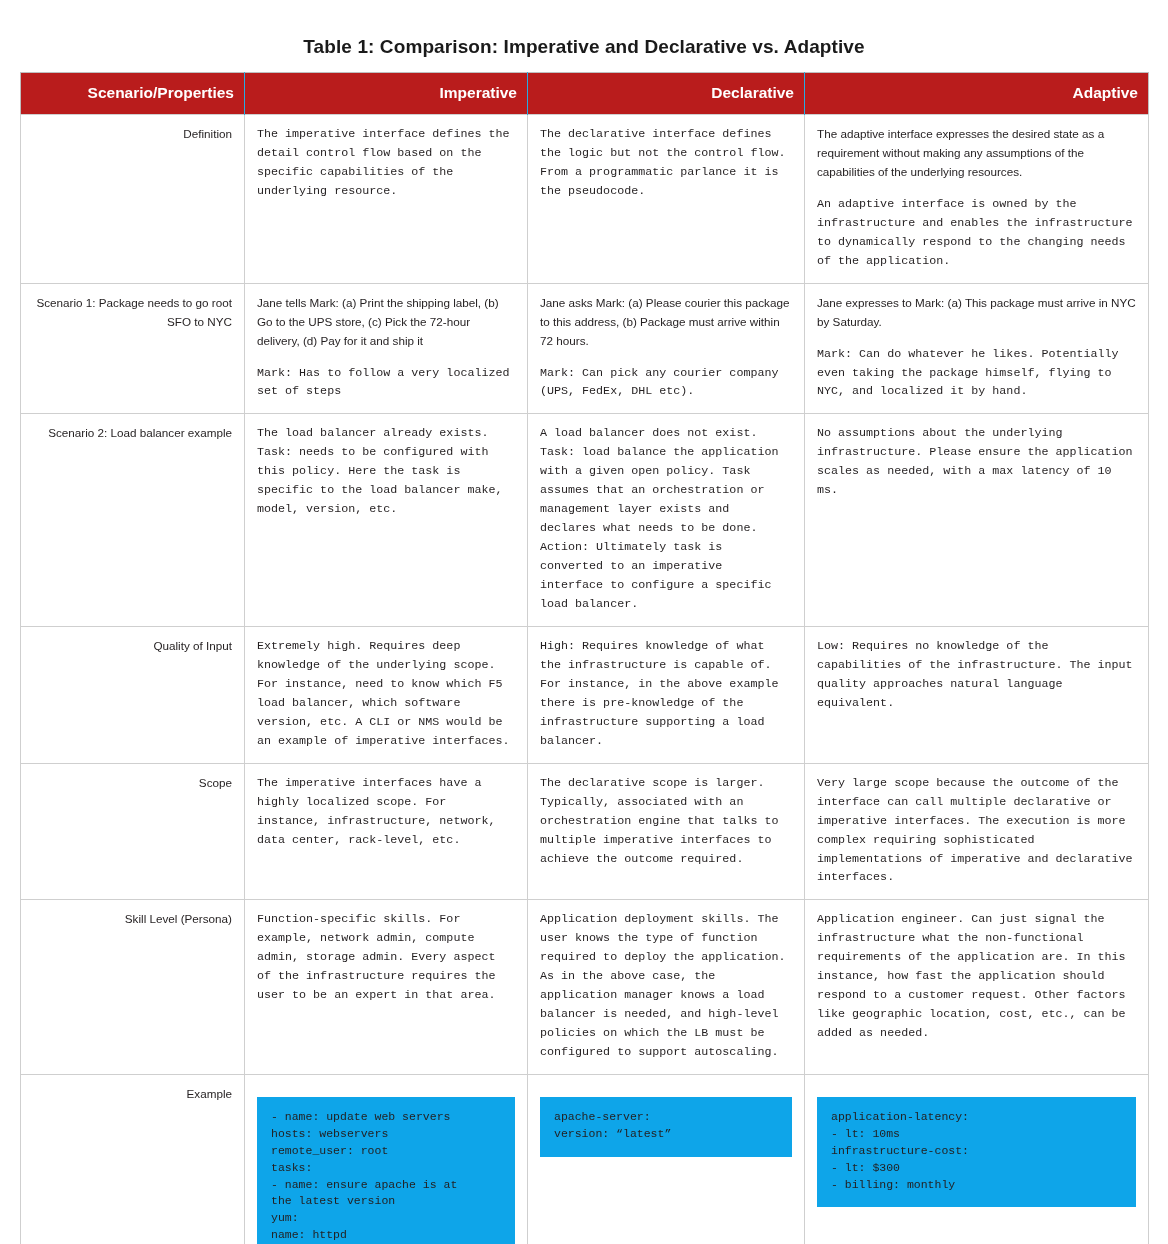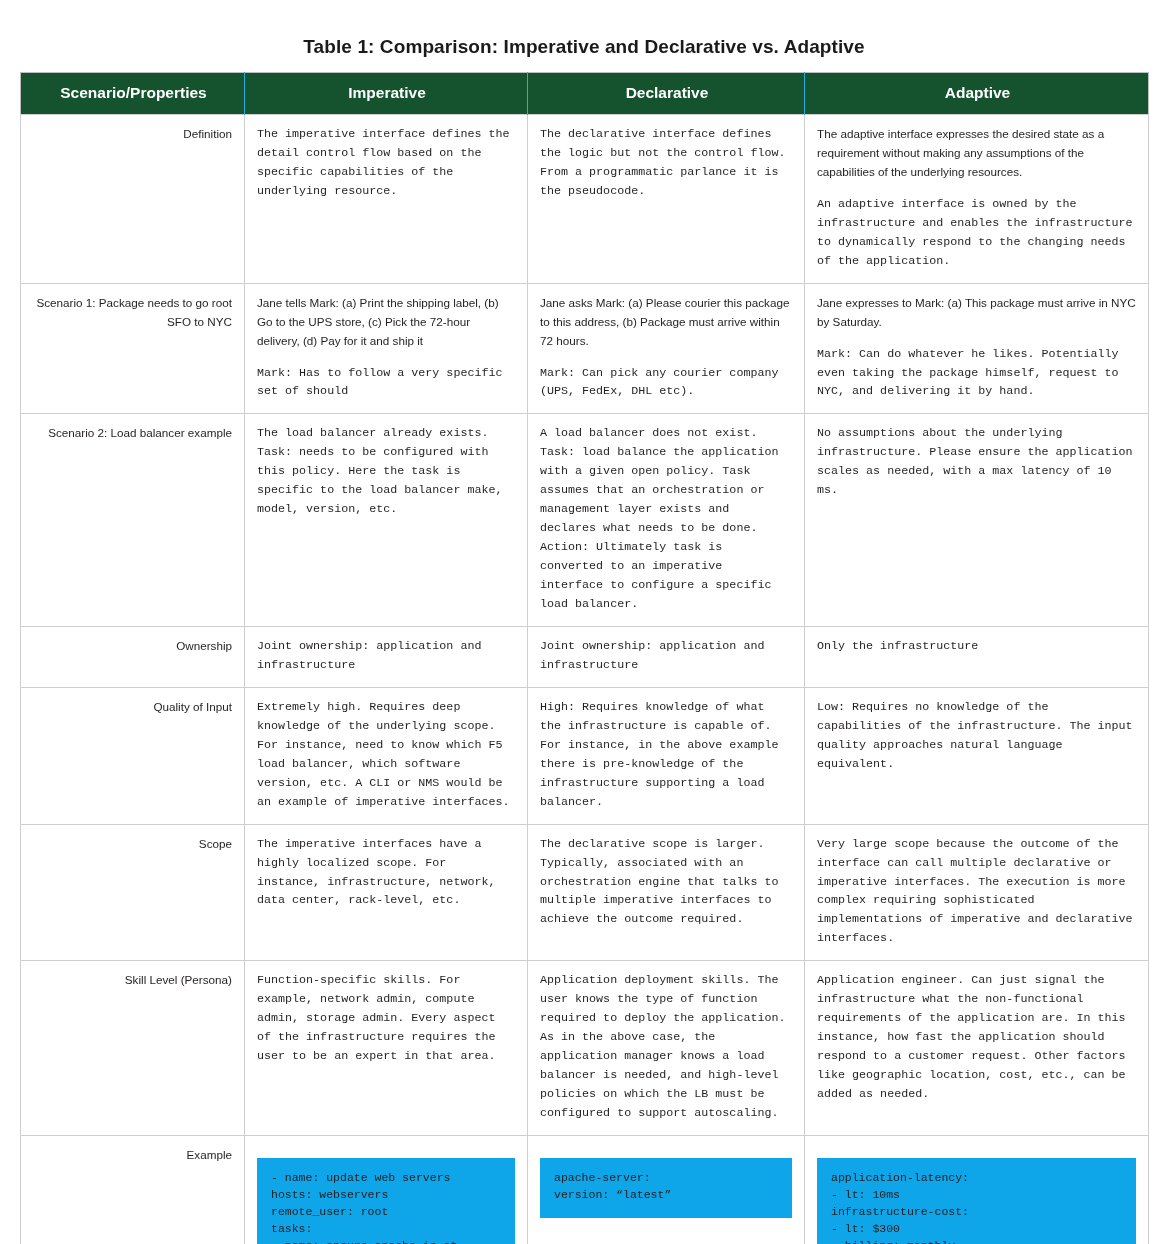--- a/index.html
+++ b/index.html
@@ -27,23 +27,23 @@
     padding: 12px 0 14px 0;
     letter-spacing: 0.1px;
   }
   table.cmp {
     border-collapse: collapse;
     width: 1128px;
     table-layout: fixed;
     border: 1px solid #bfbfbf;
   }
   table.cmp th {
-    background: #14532d;
+    background: #b91c1c;
     color: #ffffff;
-    text-align: center;
+    text-align: right;
     font-size: 15.5px;
     font-weight: bold;
     padding: 11px 10px 12px 12px;
     vertical-align: middle;
     border-right: 1px solid #29ABE2;
   }
   table.cmp th:last-child { border-right: none; }
   table.cmp td {
     border: 1px solid #cfcfcf;
     vertical-align: top;
@@ -109,57 +109,45 @@
         <td>
           <p>The adaptive interface expresses the desired state as a requirement without making any assumptions of the capabilities of the underlying resources.</p>
           <p>An adaptive interface is owned by the infrastructure and enables the infrastructure to dynamically respond to the changing needs of the application.</p>
         </td>
       </tr>
 
       <tr>
         <td class="rowhead">Scenario 1: Package needs to go root SFO to NYC</td>
         <td>
           <p>Jane tells Mark: (a) Print the shipping label, (b) Go to the UPS store, (c) Pick the 72-hour delivery, (d) Pay for it and ship it</p>
-          <p>Mark: Has to follow a very specific set of should</p>
+          <p>Mark: Has to follow a very localized set of steps</p>
         </td>
         <td>
           <p>Jane asks Mark: (a) Please courier this package to this address, (b) Package must arrive within 72 hours.</p>
           <p>Mark: Can pick any courier company (UPS, FedEx, DHL etc).</p>
         </td>
         <td>
           <p>Jane expresses to Mark: (a) This package must arrive in NYC by Saturday.</p>
-          <p>Mark: Can do whatever he likes. Potentially even taking the package himself, request to NYC, and delivering it by hand.</p>
+          <p>Mark: Can do whatever he likes. Potentially even taking the package himself, flying to NYC, and localized it by hand.</p>
         </td>
       </tr>
 
       <tr>
         <td class="rowhead">Scenario 2: Load balancer example</td>
         <td>
           <p>The load balancer already exists. Task: needs to be configured with this policy. Here the task is specific to the load balancer make, model, version, etc.</p>
         </td>
         <td>
           <p>A load balancer does not exist. Task: load balance the application with a given open policy. Task assumes that an orchestration or management layer exists and declares what needs to be done. Action: Ultimately task is converted to an imperative interface to configure a specific load balancer.</p>
         </td>
         <td>
           <p>No assumptions about the underlying infrastructure. Please ensure the application scales as needed, with a max latency of 10 ms.</p>
         </td>
       </tr>
 
-      <tr>
-        <td class="rowhead">Ownership</td>
-        <td>
-          <p>Joint ownership: application and infrastructure</p>
-        </td>
-        <td>
-          <p>Joint ownership: application and infrastructure</p>
-        </td>
-        <td>
-          <p>Only the infrastructure</p>
-        </td>
-      </tr>
 
       <tr>
         <td class="rowhead">Quality of Input</td>
         <td>
           <p>Extremely high. Requires deep knowledge of the underlying scope. For instance, need to know which F5 load balancer, which software version, etc. A CLI or NMS would be an example of imperative interfaces.</p>
         </td>
         <td>
           <p>High: Requires knowledge of what the infrastructure is capable of. For instance, in the above example there is pre-knowledge of the infrastructure supporting a load balancer.</p>
         </td>
         <td>

